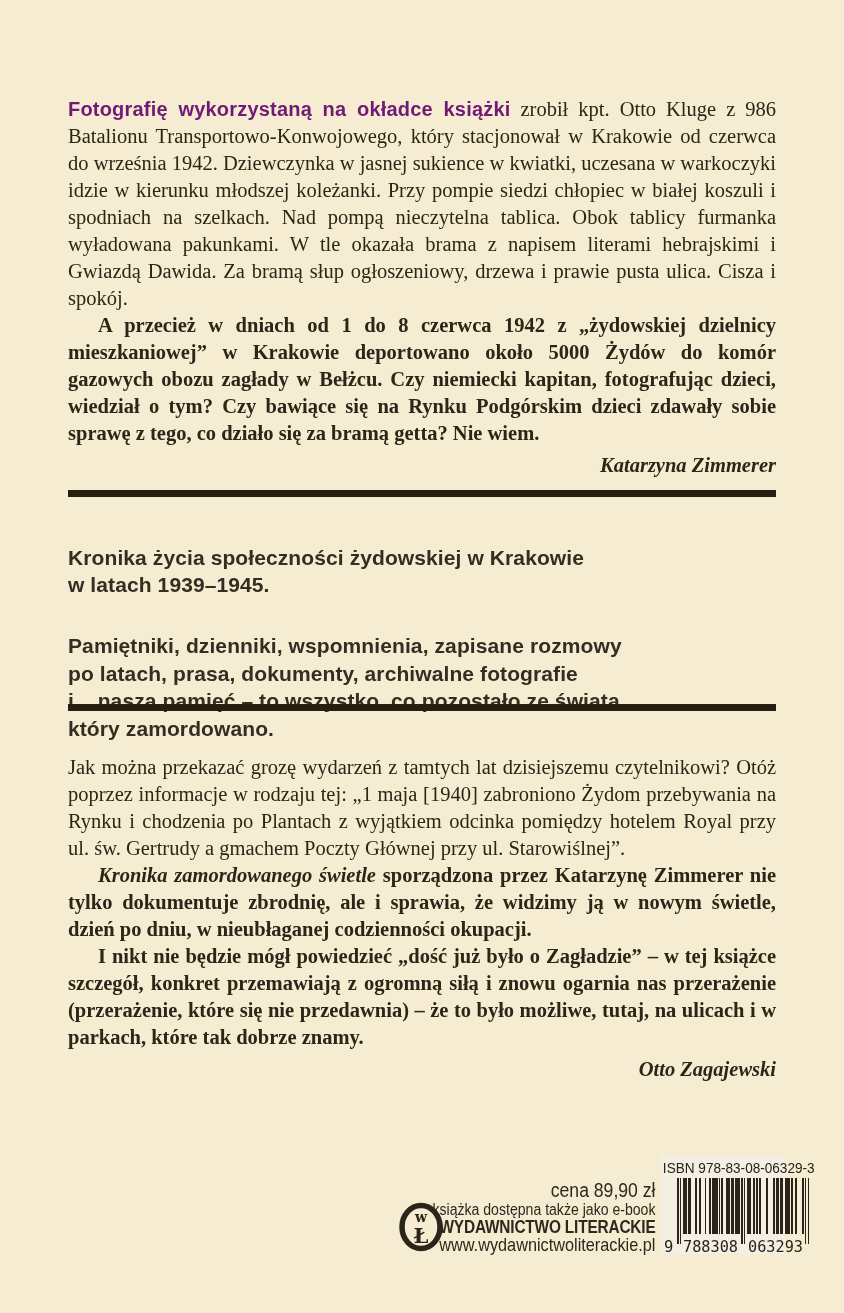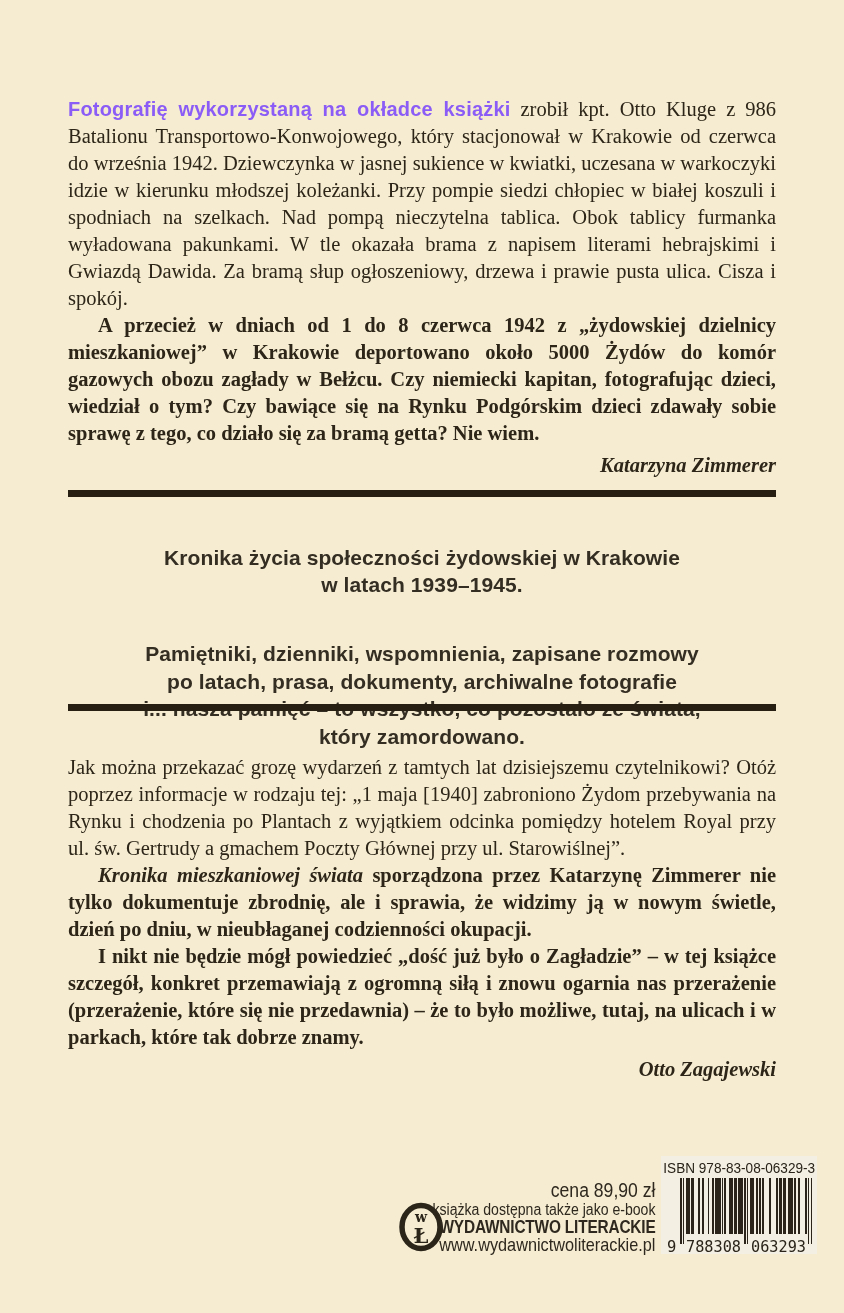--- a/index.html
+++ b/index.html
@@ -7,56 +7,56 @@
   .page {
     position:relative; width:844px; height:1313px;
     background:#f5ecd2; overflow:hidden;
     font-family:"Liberation Serif", serif;
     color:#2d2517;
   }
   .serif { font-size:20.5px; line-height:27px; text-align:justify; }
   .indent { text-indent:30px;font-weight:bold; }
   .lead {
     font-family:"Liberation Sans", sans-serif;
-    font-weight:700; font-size:20px; letter-spacing:0.2px; color:#8b5cf6;
+    font-weight:700; font-size:20px; letter-spacing:0.2px; color:#701a75;
   }
   .attribution {
     font-style:italic; text-align:right; font-size:20.5px;
     line-height:27px; margin-top:5px;font-weight:bold;
   }
   .about { position:absolute; top:96px; left:68px; width:708px; }
   .double-rule {
     position:absolute; left:68px; width:708px; height:2px;
     border-top:2.5px solid #261f12; border-bottom:5px solid #261f12;
   }
   .rule1 { top:490px; }
   .rule2 { top:704px; }
   .blurb {
     position:absolute; top:516px; left:68px; width:708px;
     font-family:"Liberation Sans", sans-serif; font-weight:700;
     color:#342d22; font-size:21px; line-height:27.5px;
-    white-space:pre-line; letter-spacing:0.1px;text-align:center;
+    white-space:pre-line; letter-spacing:0.1px;
   }
-  .blurb-body { margin-top:14px; }
+  .blurb-body { margin-top:6px; }
   .review { position:absolute; top:734px; left:68px; width:708px;margin-top:20px; }
 
   .footer-logo { position:absolute; left:398px; top:1202px; }
 
   .pub-block {
     position:absolute; top:1180px; right:189px; text-align:right;
     font-family:"Liberation Sans", sans-serif; color:#2e281e;
     transform:scaleX(0.88); transform-origin:100% 0; white-space:nowrap;
   }
   .pub-price { font-size:20px; line-height:21px; }
   .pub-ebook { font-size:16px; line-height:17px; }
   .pub-name  { font-size:17.5px; line-height:18px; font-weight:700; letter-spacing:-0.2px; }
   .pub-site  { font-size:18.5px; line-height:18px; }
 
   .barcode-box {
-    position:absolute; left:661px; top:1156px; width:156px; height:98px;
+    position:absolute; left:661px; top:1156px; width:124px; height:98px;
     background:#f3efe2; padding-top:5px; text-align:center;
   }
   .isbn {
     font-family:"Liberation Sans", sans-serif; font-size:14px;
     line-height:15px; color:#29231a; white-space:nowrap;
     transform:scaleX(0.97); transform-origin:50% 0;
   }
   .ean-svg { display:block; margin:2px auto 0 auto; }
 </style>
 </head>
@@ -78,21 +78,21 @@
     <p class="blurb-body">Pamiętniki, dzienniki, wspomnienia, zapisane rozmowy
 po latach, prasa, dokumenty, archiwalne fotografie
 i... nasza pamięć – to wszystko, co pozostało ze świata,
 który zamordowano.</p>
   </section>
 
   <div class="double-rule rule2"></div>
 
   <section class="review">
     <p class="serif">Jak można przekazać grozę wydarzeń z tamtych lat dzisiejszemu czytelnikowi? Otóż poprzez informacje w rodzaju tej: „1 maja [1940] zabroniono Żydom przebywania na Rynku i chodzenia po Plantach z wyjątkiem odcinka pomiędzy hotelem Royal przy ul. św. Gertrudy a gmachem Poczty Głównej przy ul. Starowiślnej”.</p>
-    <p class="serif indent"><em>Kronika mieszkaniowej świata</em><span> sporządzona przez Katarzynę Zimmerer nie tylko dokumentuje zbrodnię, ale i sprawia, że widzimy ją w nowym świetle, dzień po dniu, w nieubłaganej codzienności okupacji.</span></p>
+    <p class="serif indent"><em>Kronika zamordowanego świetle</em><span> sporządzona przez Katarzynę Zimmerer nie tylko dokumentuje zbrodnię, ale i sprawia, że widzimy ją w nowym świetle, dzień po dniu, w nieubłaganej codzienności okupacji.</span></p>
     <p class="serif indent">I nikt nie będzie mógł powiedzieć „dość już było o Zagładzie” – w tej książce szczegół, konkret przemawiają z ogromną siłą i znowu ogarnia nas przerażenie (przerażenie, które się nie przedawnia) – że to było możliwe, tutaj, na ulicach i w parkach, które tak dobrze znamy.</p>
     <p class="attribution">Otto Zagajewski</p>
   </section>
 
   <div class="footer-logo">
     <svg width="46" height="50" viewBox="0 0 46 50">
       <ellipse cx="23" cy="25" rx="19" ry="21.5" fill="none" stroke="#2b2418" stroke-width="5.5"></ellipse>
       <text x="23" y="20" text-anchor="middle" font-family="'DejaVu Serif', serif" font-weight="bold" font-size="14" fill="#2b2418">w</text>
       <text x="23" y="41" text-anchor="middle" font-family="'DejaVu Serif', serif" font-weight="bold" font-size="21" fill="#2b2418">Ł</text>
     </svg>

